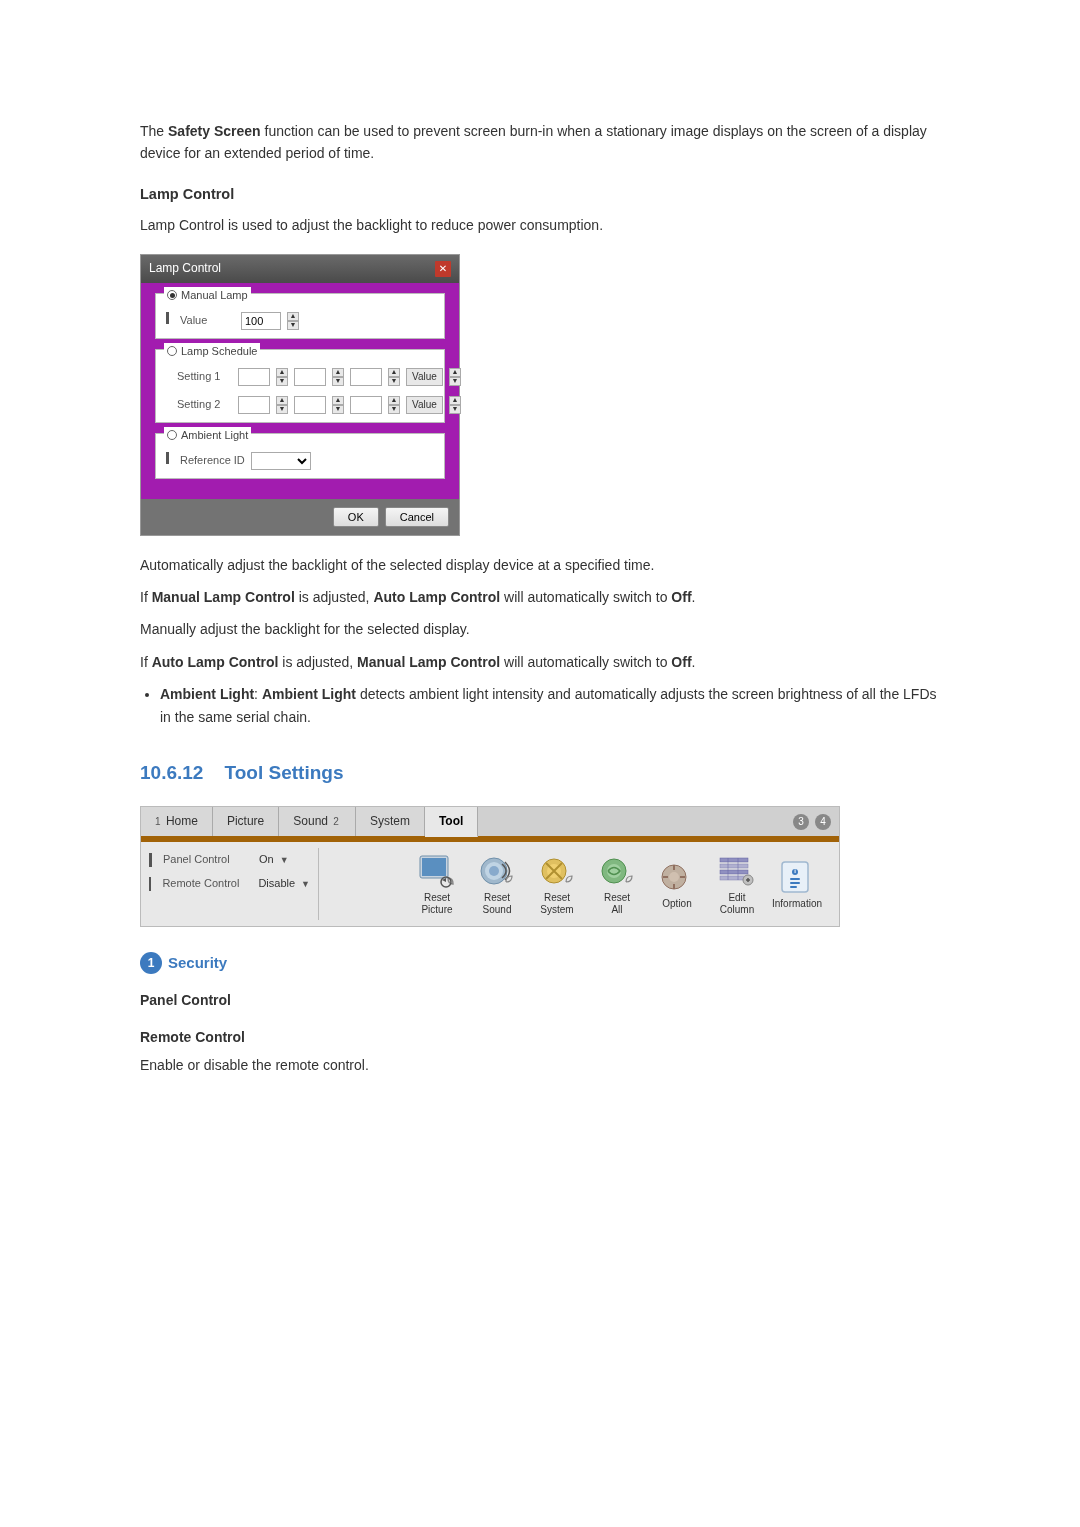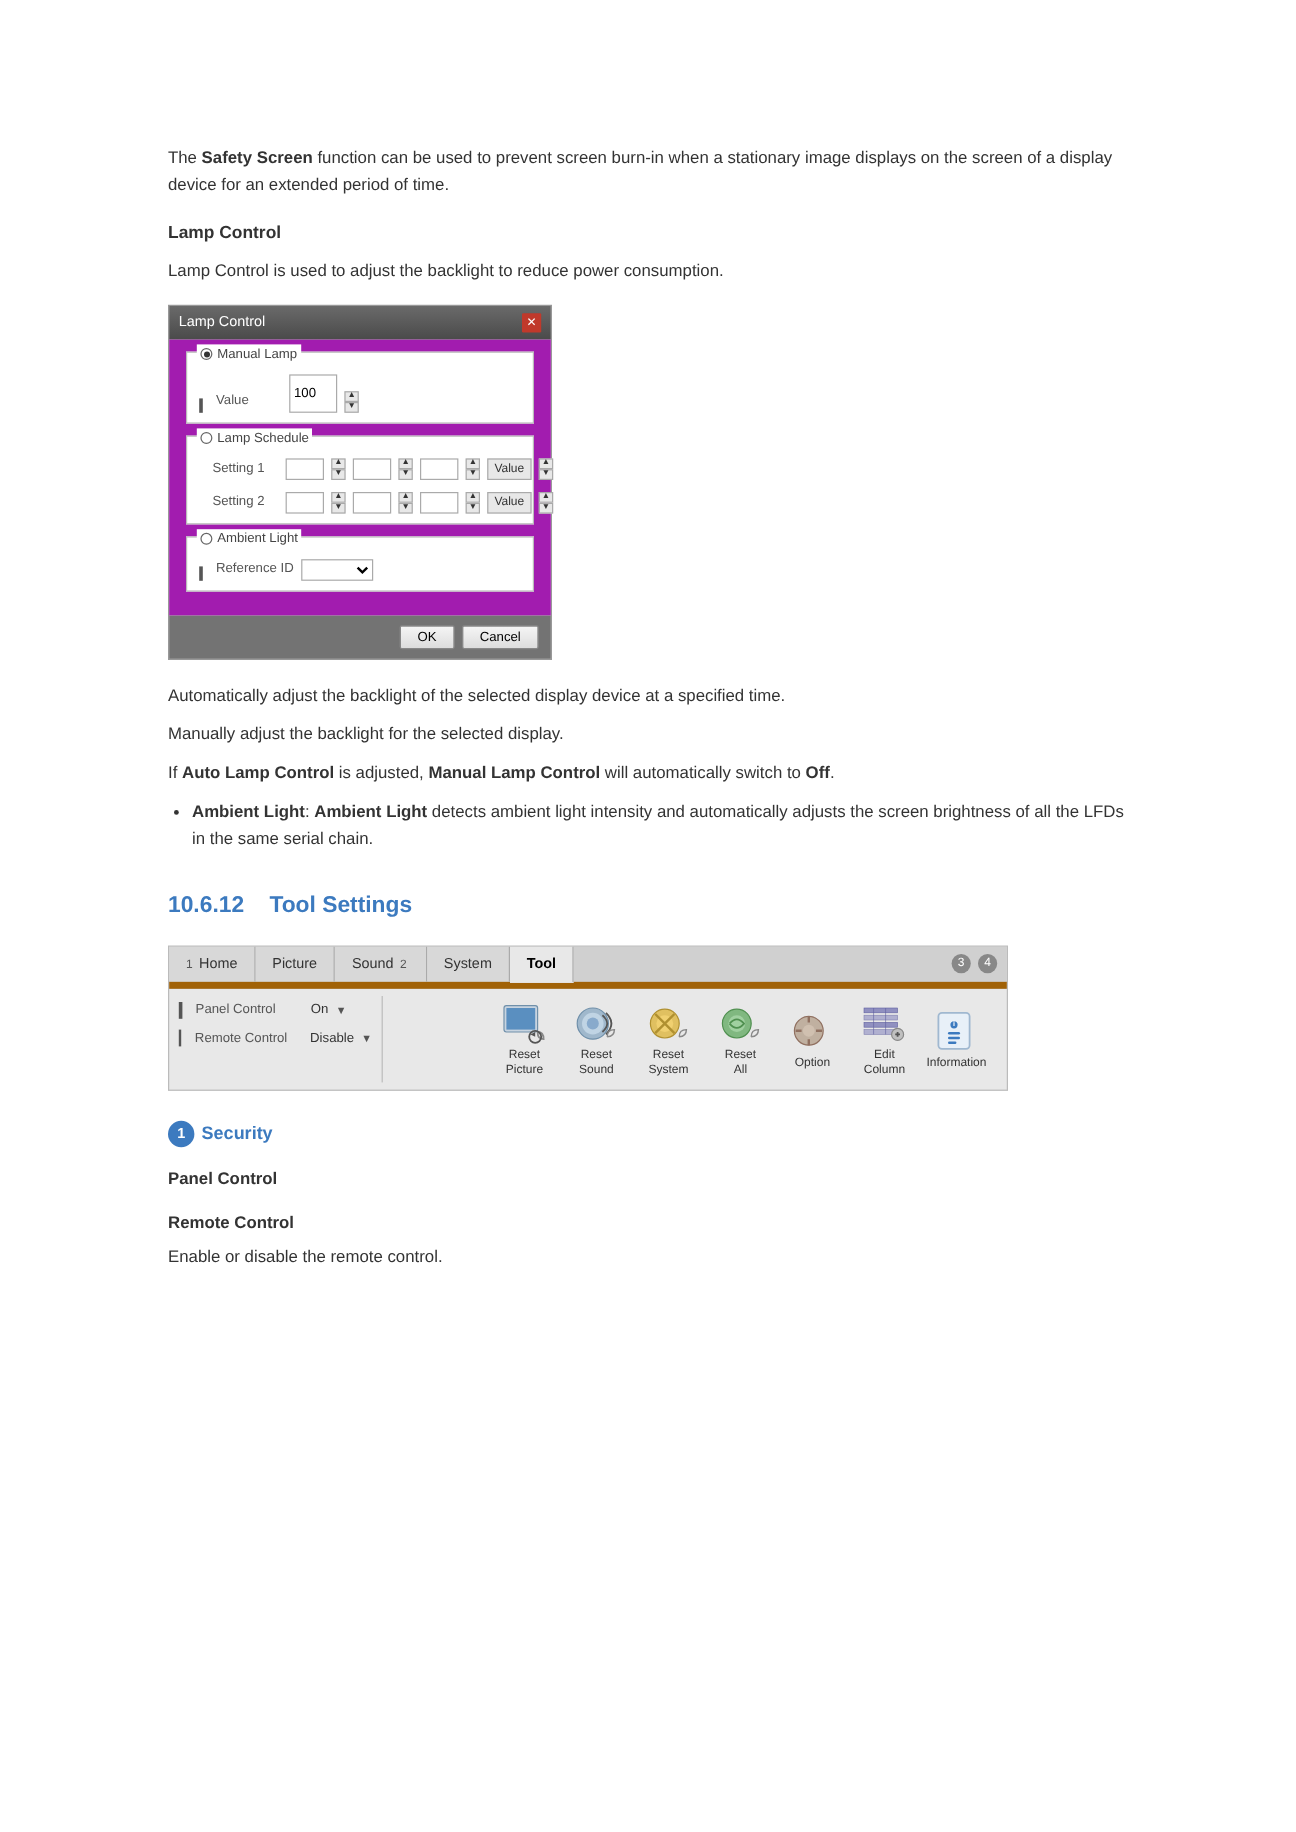--- a/index.html
+++ b/index.html
@@ -109,35 +109,35 @@
     .radio-dot.active::after {
       content: '';
       width: 5px;
       height: 5px;
       border-radius: 50%;
       background: #333;
     }
 
     .dialog-row {
       display: flex;
-      align-items: flex-end;
+      align-items: flex-start;
       margin-top: 10px;
       gap: 6px;
       font-size: 11px;
     }
 
     .dialog-row-label {
       color: #555;
       min-width: 55px;
       font-size: 11px;
     }
 
     .dialog-input-small {
       width: 40px;
-      height: 32px;
+      height: 18px;
       border: 1px solid #aaa;
       font-size: 11px;
       padding: 1px 3px;
       background: #fff;
     }
 
     .dialog-input-tiny {
       width: 32px;
       height: 18px;
       border: 1px solid #aaa;
@@ -487,20 +487,23 @@
 
         </div>
         <div class="dialog-footer">
           <button class="dialog-btn">OK</button>
           <button class="dialog-btn">Cancel</button>
         </div>
       </div>
     </div>
 
     <p>Automatically adjust the backlight of the selected display device at a specified time.</p>
+    <p>
+      If <b>Manual Lamp Control</b> is adjusted, <b>Auto Lamp Control</b> will automatically switch to <b>Off</b>.
+    </p>
     <p>Manually adjust the backlight for the selected display.</p>
     <p>
       If <b>Auto Lamp Control</b> is adjusted, <b>Manual Lamp Control</b> will automatically switch to <b>Off</b>.
     </p>
     <ul class="bullet-list">
       <li>
         <b>Ambient Light</b>: <b>Ambient Light</b> detects ambient light intensity and automatically adjusts the screen brightness of all the LFDs in the same serial chain.
       </li>
     </ul>
   </div>

